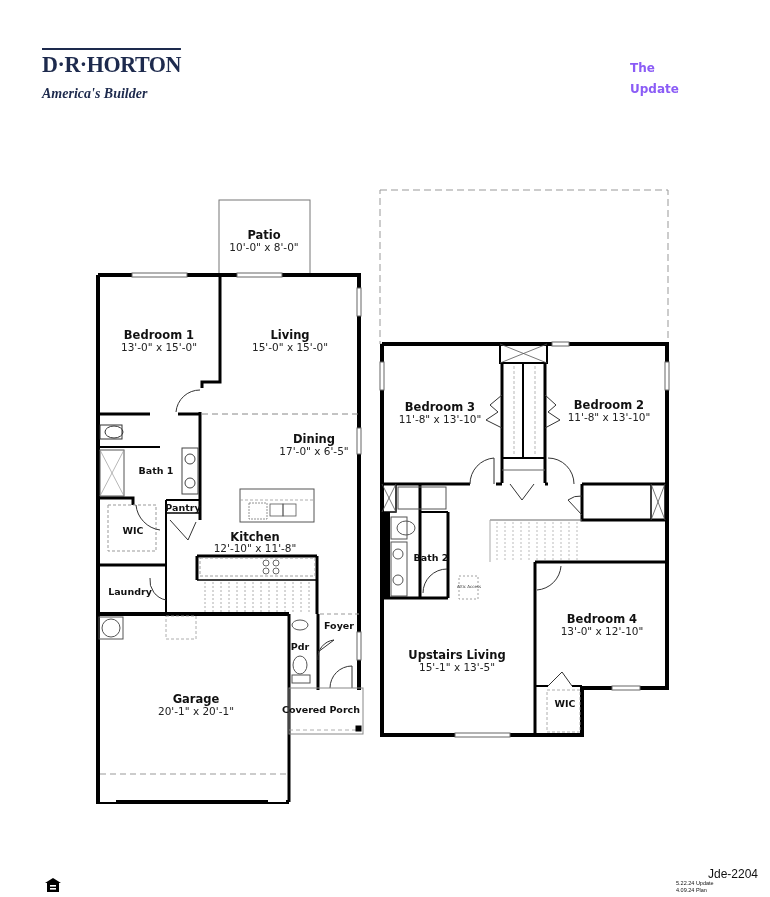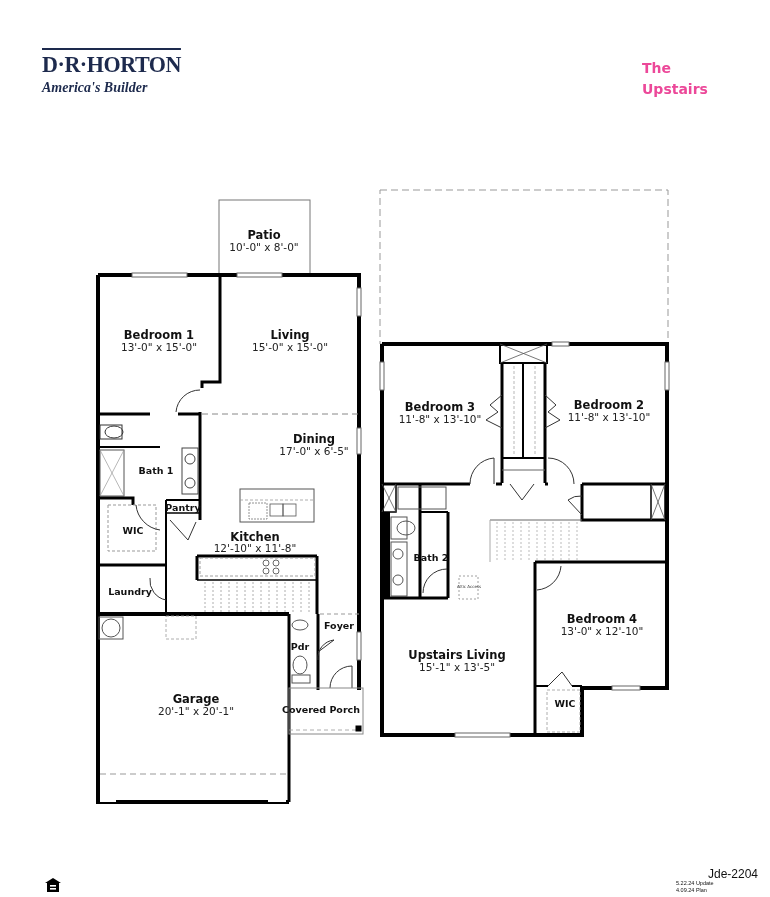--- a/index.html
+++ b/index.html
@@ -1,40 +1,40 @@
 <!DOCTYPE html>
 <html><head>
 <meta charset="utf-8">
 <style>
   html, body { margin: 0; padding: 0; background: #ffffff; }
   body { width: 770px; height: 897px; position: relative; overflow: hidden; font-family: "Liberation Sans", sans-serif; color: #111; }
   .logo { position: absolute; left: 42px; top: 48px; width: 140px; }
   .logo-main { font-family: "Liberation Serif", serif; font-weight: bold; font-size: 24px; color: #1d2a4d; letter-spacing: -0.5px; line-height: 24px; border-top: 2px solid #1d2a4d; padding-top: 2px; display: inline-block; transform: scaleX(0.92); transform-origin: left; }
-  .logo-tag { font-family: "Liberation Serif", serif; font-style: italic; font-weight: bold; font-size: 14px; color: #1d2a4d; margin-top: 4px; }
-  .plan-title { position: absolute; left: 630px; top: 58px; font-family: "DejaVu Sans", sans-serif; font-weight: bold; font-size: 14px; line-height: 21px; color: #ec4899; margin-left: 12px; }
+  .logo-tag { font-family: "Liberation Serif", serif; font-style: italic; font-weight: bold; font-size: 14px; color: #1d2a4d; margin-top: 10px; }
+  .plan-title { position: absolute; left: 630px; top: 58px; font-family: "DejaVu Sans", sans-serif; font-weight: bold; font-size: 12px; line-height: 21px; color: #8b5cf6; }
   .plan-code { position: absolute; left: 708px; top: 867px; font-size: 12px; color: #111; }
   .plan-rev { position: absolute; left: 676px; top: 880px; font-size: 5.5px; line-height: 7px; color: #111; }
   .eho { position: absolute; left: 44px; top: 877px; width: 18px; height: 16px; }
   svg.plan { position: absolute; left: 0; top: 0; }
   .rname { font-family: "DejaVu Sans", sans-serif; font-weight: bold; font-size: 11.5px; fill: #111; text-anchor: middle; }
   .rdim { font-family: "DejaVu Sans", sans-serif; font-size: 10.5px; fill: #222; text-anchor: middle; }
   .rsmall { font-family: "DejaVu Sans", sans-serif; font-weight: bold; font-size: 9.5px; fill: #111; text-anchor: middle; }
   .tiny { font-family: "DejaVu Sans", sans-serif; font-size: 4px; fill: #333; text-anchor: middle; }
 </style>
 </head>
 <body>
 
 <div class="logo">
   <div class="logo-main">D·R·HORTON</div>
   <div class="logo-tag">America's Builder</div>
 </div>
 
 <div class="plan-title">
   <div>The</div>
-  <div>Upstairs</div>
+  <div>Update</div>
 </div>
 
 <svg class="plan" width="770" height="897" viewBox="0 0 770 897">
 
   <g fill="none" stroke="#000">
 
     <rect x="219" y="200" width="91" height="75" stroke="#777" stroke-width="1"></rect>
 
     <polyline points="98,275 98,802 289,802" stroke-width="4"></polyline>
     <polyline points="98,275 359,275 359,690" stroke-width="4"></polyline>

